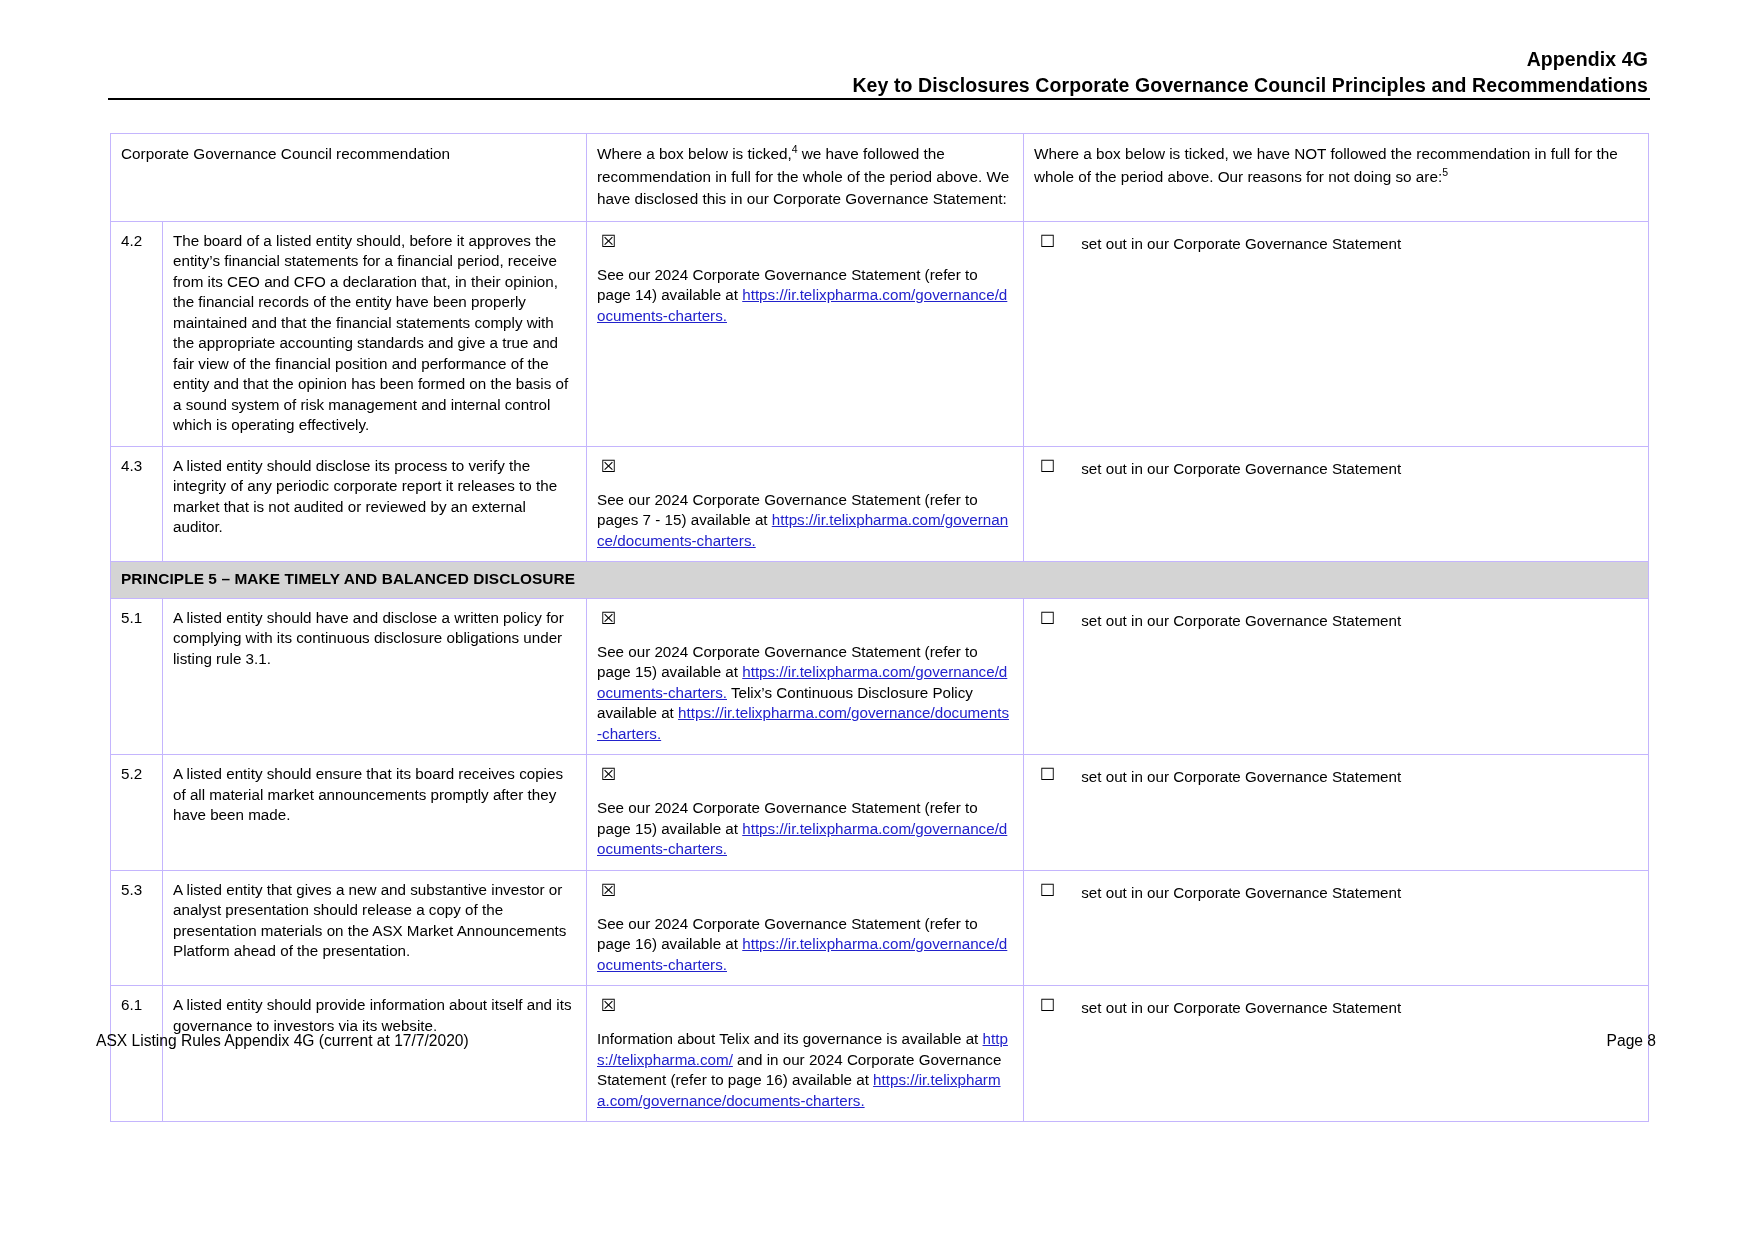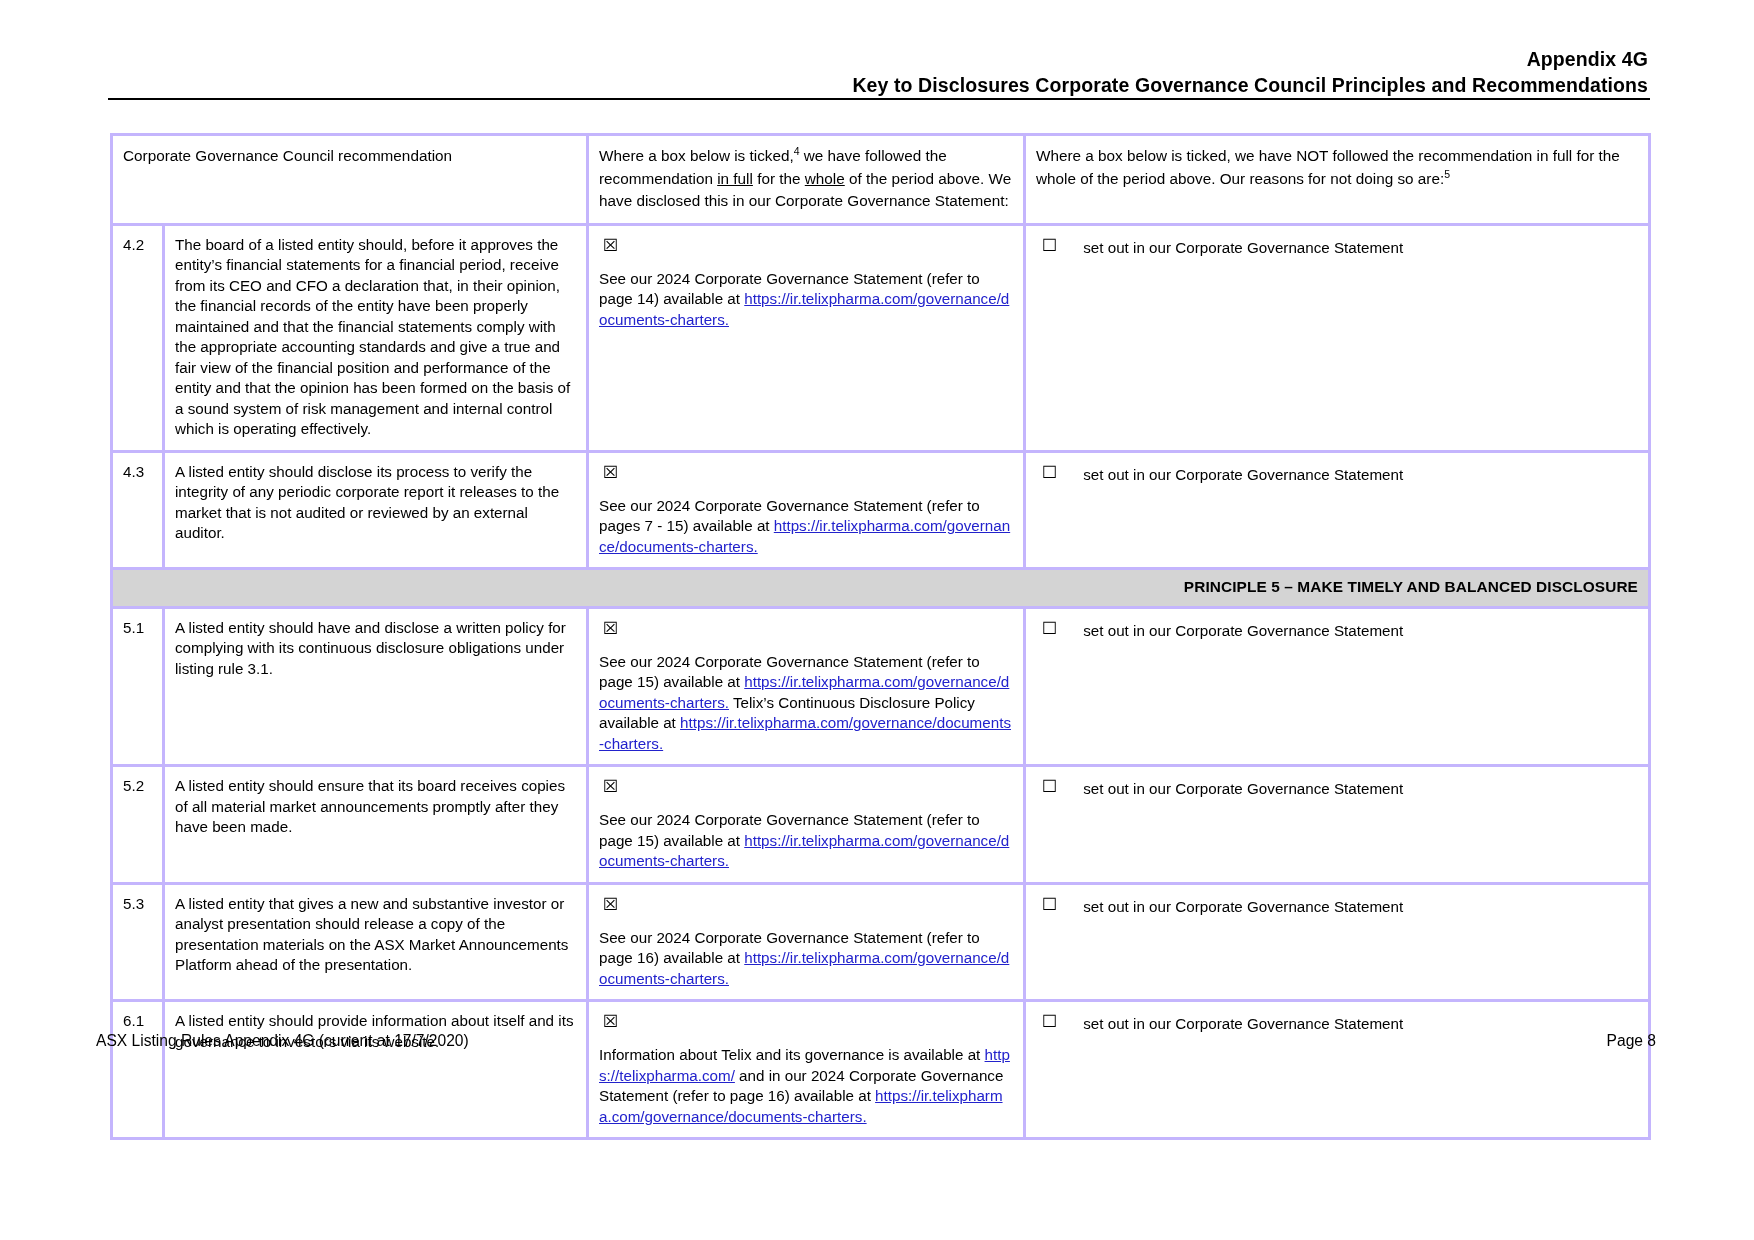--- a/index.html
+++ b/index.html
@@ -50,41 +50,41 @@
     position: absolute;
     left: 110px;
     top: 133px;
     width: 1538px;
     border-collapse: collapse;
     table-layout: fixed;
     font-size: 15.2px;
     line-height: 20.5px;
   }
   .gov-table td, .gov-table th {
-    border: 3px solid #c4b5fd;
+    border: 1px solid #c4b5fd;
     vertical-align: top;
     padding: 9px 10px 10px 10px;
     text-align: left;
     font-weight: normal;
   }
   .col-num   { width: 52px; }
   .col-rec   { width: 424px; }
   .col-yes   { width: 437px; }
   .col-no    { width: 625px; }
 
   thead td {
     font-weight: bold;
     font-size: 15.3px;
     line-height: 22.5px;
     padding-top: 10px;
     padding-bottom: 18px;
   }
   thead td.hdr-rec { padding-left: 10px; }
 
-  .u { text-decoration: underline; }
+  .u { }
   sup {
     font-size: 10.5px;
     vertical-align: super;
     line-height: 0;
   }
 
   .num-cell {
     padding-left: 9px;
     padding-top: 9px;
     white-space: nowrap;
@@ -124,23 +124,22 @@
     padding-top: 2px;
   }
   .no-cell-inner .cbox { margin-left: 6px; }
   .no-label { display: block; padding-top: 1px; }
 
   
   .principle-row td {
     background: #d4d4d4;
     font-weight: bold;
     font-size: 15.4px;
-    padding: 7px 10px 8px 10px;
+    padding: 7px 26px 8px 10px;
     letter-spacing: 0.1px;
-    text-align: right;
   }
 
   
   .doc-footer {
     position: absolute;
     left: 96px;
     top: 1032px;
     width: 1560px;
     display: flex;
     justify-content: space-between;

